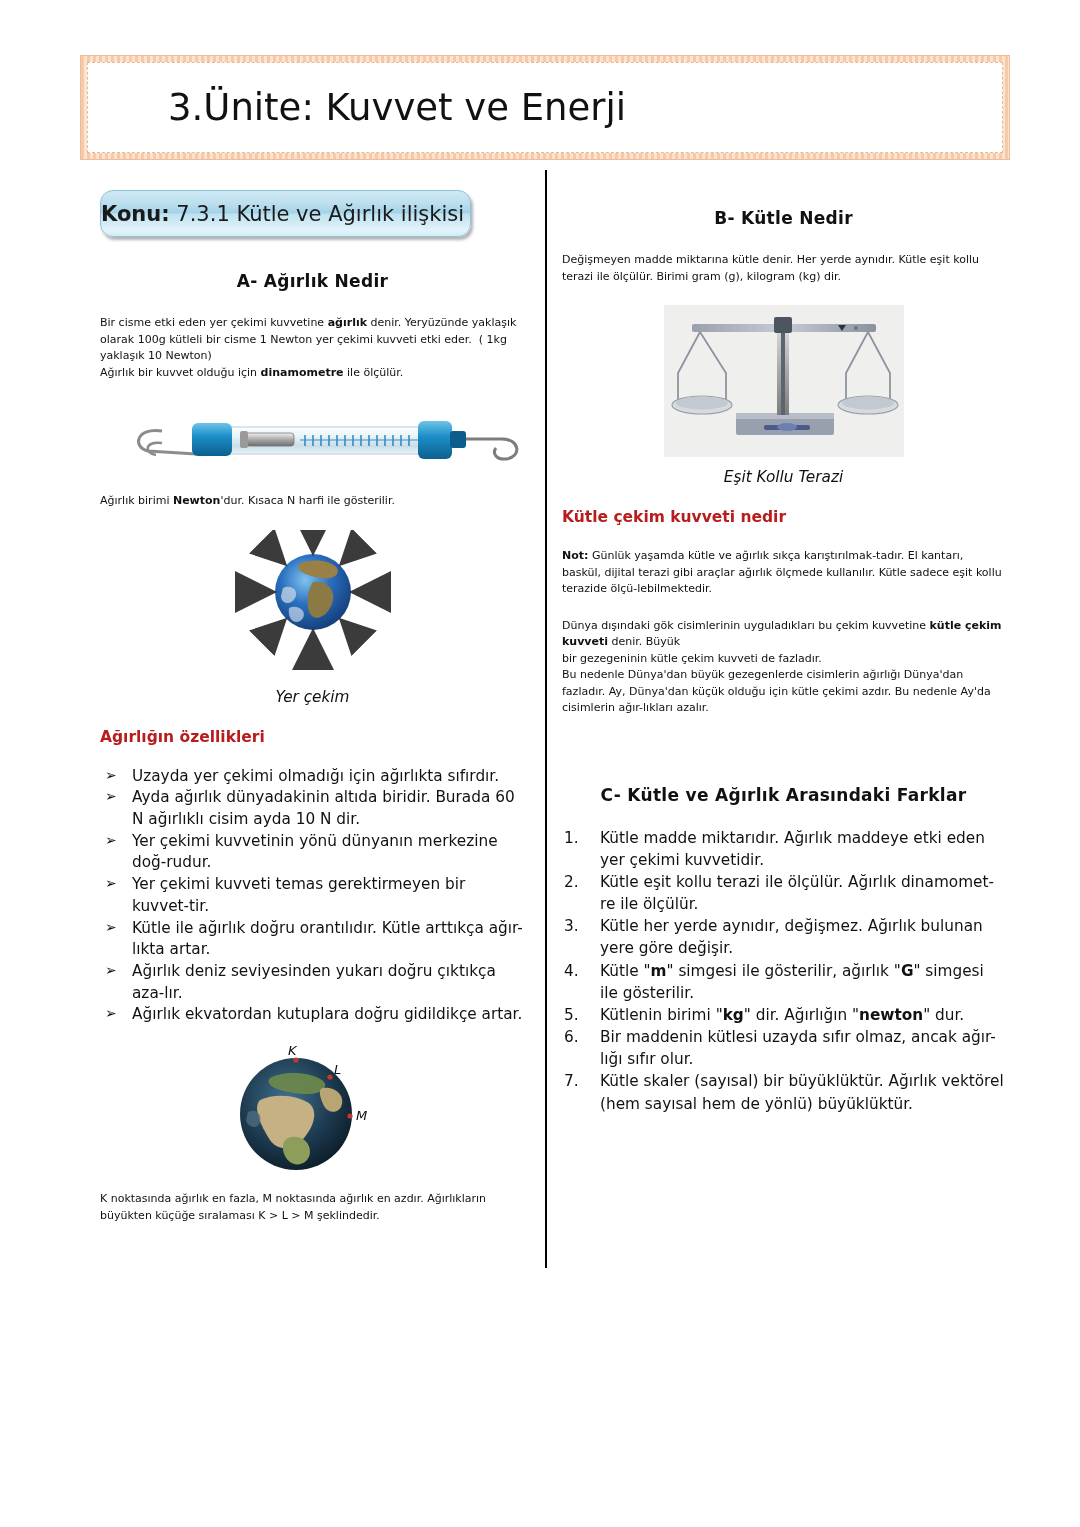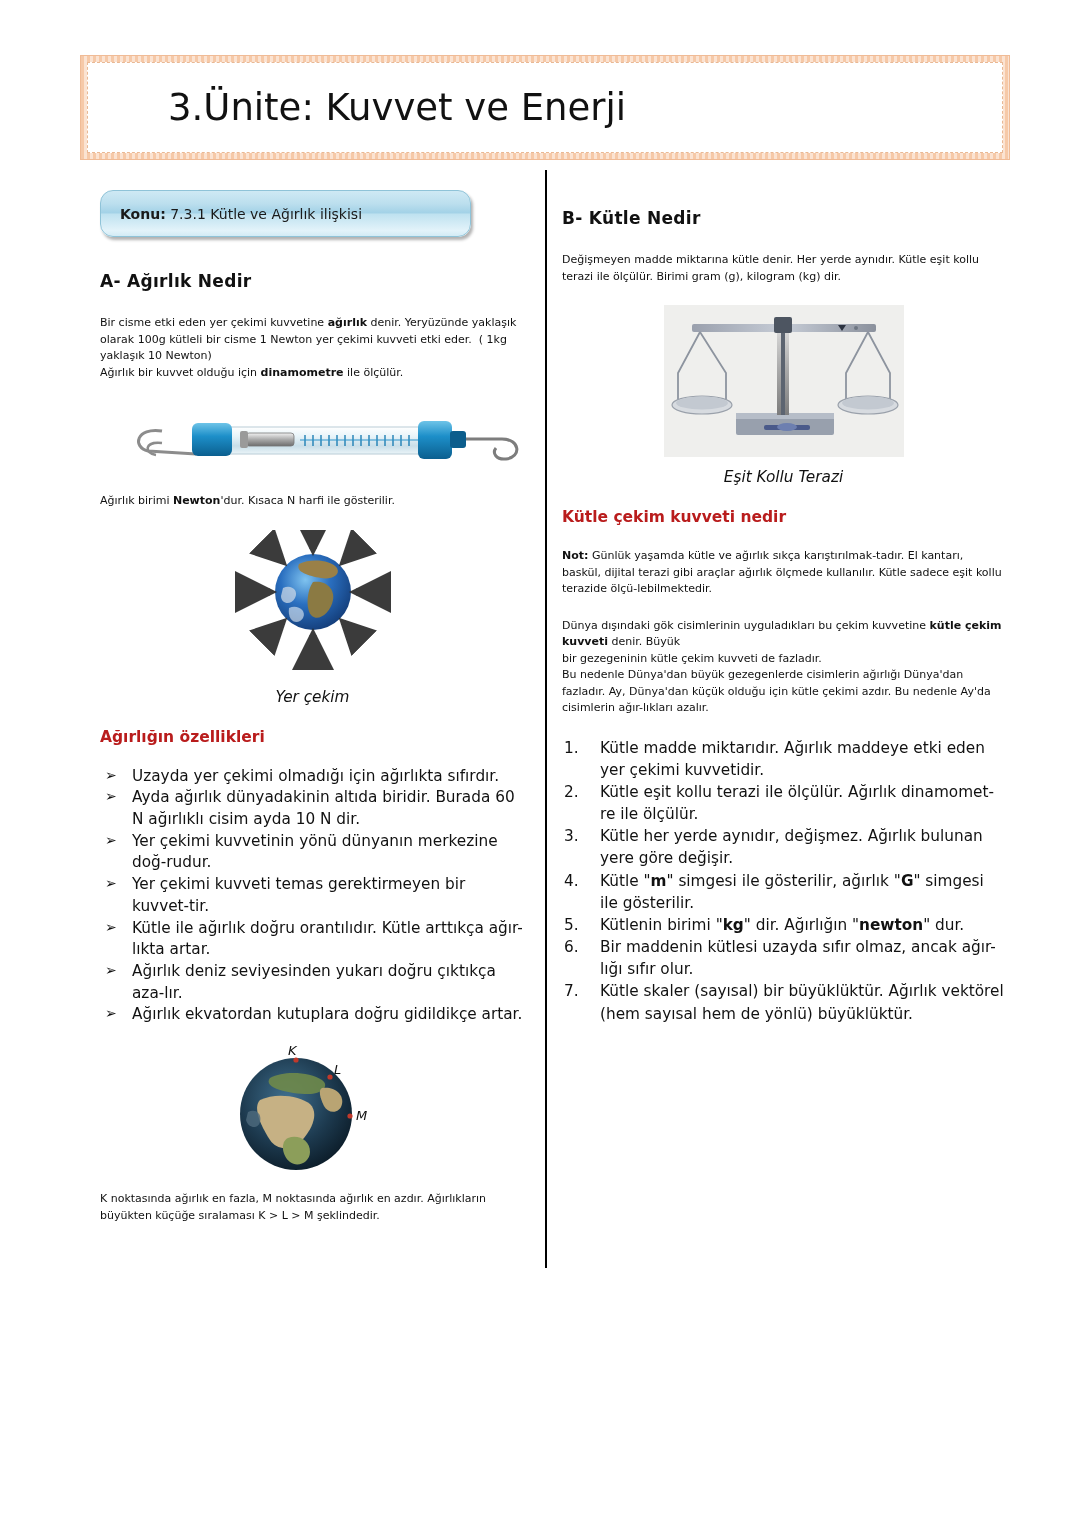--- a/index.html
+++ b/index.html
@@ -93,34 +93,34 @@
         #e3f3fa 88%,
         #d3ebf5 100%);
     border: 1px solid #8fc3d8;
     box-shadow: 2px 3px 3px rgba(0,0,0,0.30);
     display: flex;
     align-items: center;
     box-sizing: border-box;
     margin-bottom: 34px;
   }
   .konu-text {
-    padding-left: 19px;
-    font-size: 14px;
+    font-size: 21px;
     color: #1a1a1a;
     white-space: nowrap;
   }
   .konu-text b { font-weight: 700; }
 
   
   h3.sect {
     font-size: 17px;
     font-weight: 700;
     margin: 0 0 24px 0;
     letter-spacing: 0.3px;
     color: #111;
+    text-align: center;
   }
   h4.sub {
     font-size: 15.5px;
     font-weight: 700;
     margin: 0 0 20px 0;
     color: #b91c1c;
   }
   p.para {
     font-size: 11px;
     line-height: 1.50;
@@ -437,20 +437,21 @@
       </div>
       <div class="fig-cap" style="margin-top:8px;">Eşit Kollu Terazi</div>
     </div>
 
     <h4 class="sub" style="margin-top:22px;">Kütle çekim kuvveti nedir</h4>
 
     <p class="para" style="margin-top:22px;"><b>Not:</b><span> Günlük yaşamda kütle ve ağırlık sıkça karıştırılmak-tadır. El kantarı, baskül, dijital terazi gibi araçlar ağırlık ölçmede kullanılır. Kütle sadece eşit kollu terazide ölçü-lebilmektedir.</span></p>
 
     <p class="para">Dünya dışındaki gök cisimlerinin uyguladıkları bu çekim kuvvetine <b>kütle çekim kuvveti</b> denir. Büyük<br>bir gezegeninin kütle çekim kuvveti de fazladır.<br>Bu nedenle Dünya'dan büyük gezegenlerde cisimlerin ağırlığı Dünya'dan fazladır. Ay, Dünya'dan küçük olduğu için kütle çekimi azdır. Bu nedenle Ay'da cisimlerin ağır-lıkları azalır.</p>
 
+    <h3 class="sect" style="margin-top:68px; margin-bottom:22px;">C-  Kütle ve Ağırlık Arasındaki Farklar</h3>
 
     <ol class="num-list">
       <li><span class="num">1.</span><span>Kütle madde miktarıdır. Ağırlık maddeye etki eden yer çekimi kuvvetidir.</span></li>
       <li><span class="num">2.</span><span>Kütle eşit kollu terazi ile ölçülür. Ağırlık dinamomet-re ile ölçülür.</span></li>
       <li><span class="num">3.</span><span>Kütle her yerde aynıdır, değişmez. Ağırlık bulunan yere göre değişir.</span></li>
       <li><span class="num">4.</span><span>Kütle "<b>m</b>" simgesi ile gösterilir, ağırlık "<b>G</b>" simgesi ile gösterilir.</span></li>
       <li><span class="num">5.</span><span>Kütlenin birimi "<b>kg</b>" dir. Ağırlığın "<b>newton</b>" dur.</span></li>
       <li><span class="num">6.</span><span>Bir maddenin kütlesi uzayda sıfır olmaz, ancak  ağır-lığı  sıfır olur.</span></li>
       <li><span class="num">7.</span><span>Kütle skaler (sayısal) bir büyüklüktür. Ağırlık vektörel (hem sayısal hem de yönlü) büyüklüktür.</span></li>
     </ol>

